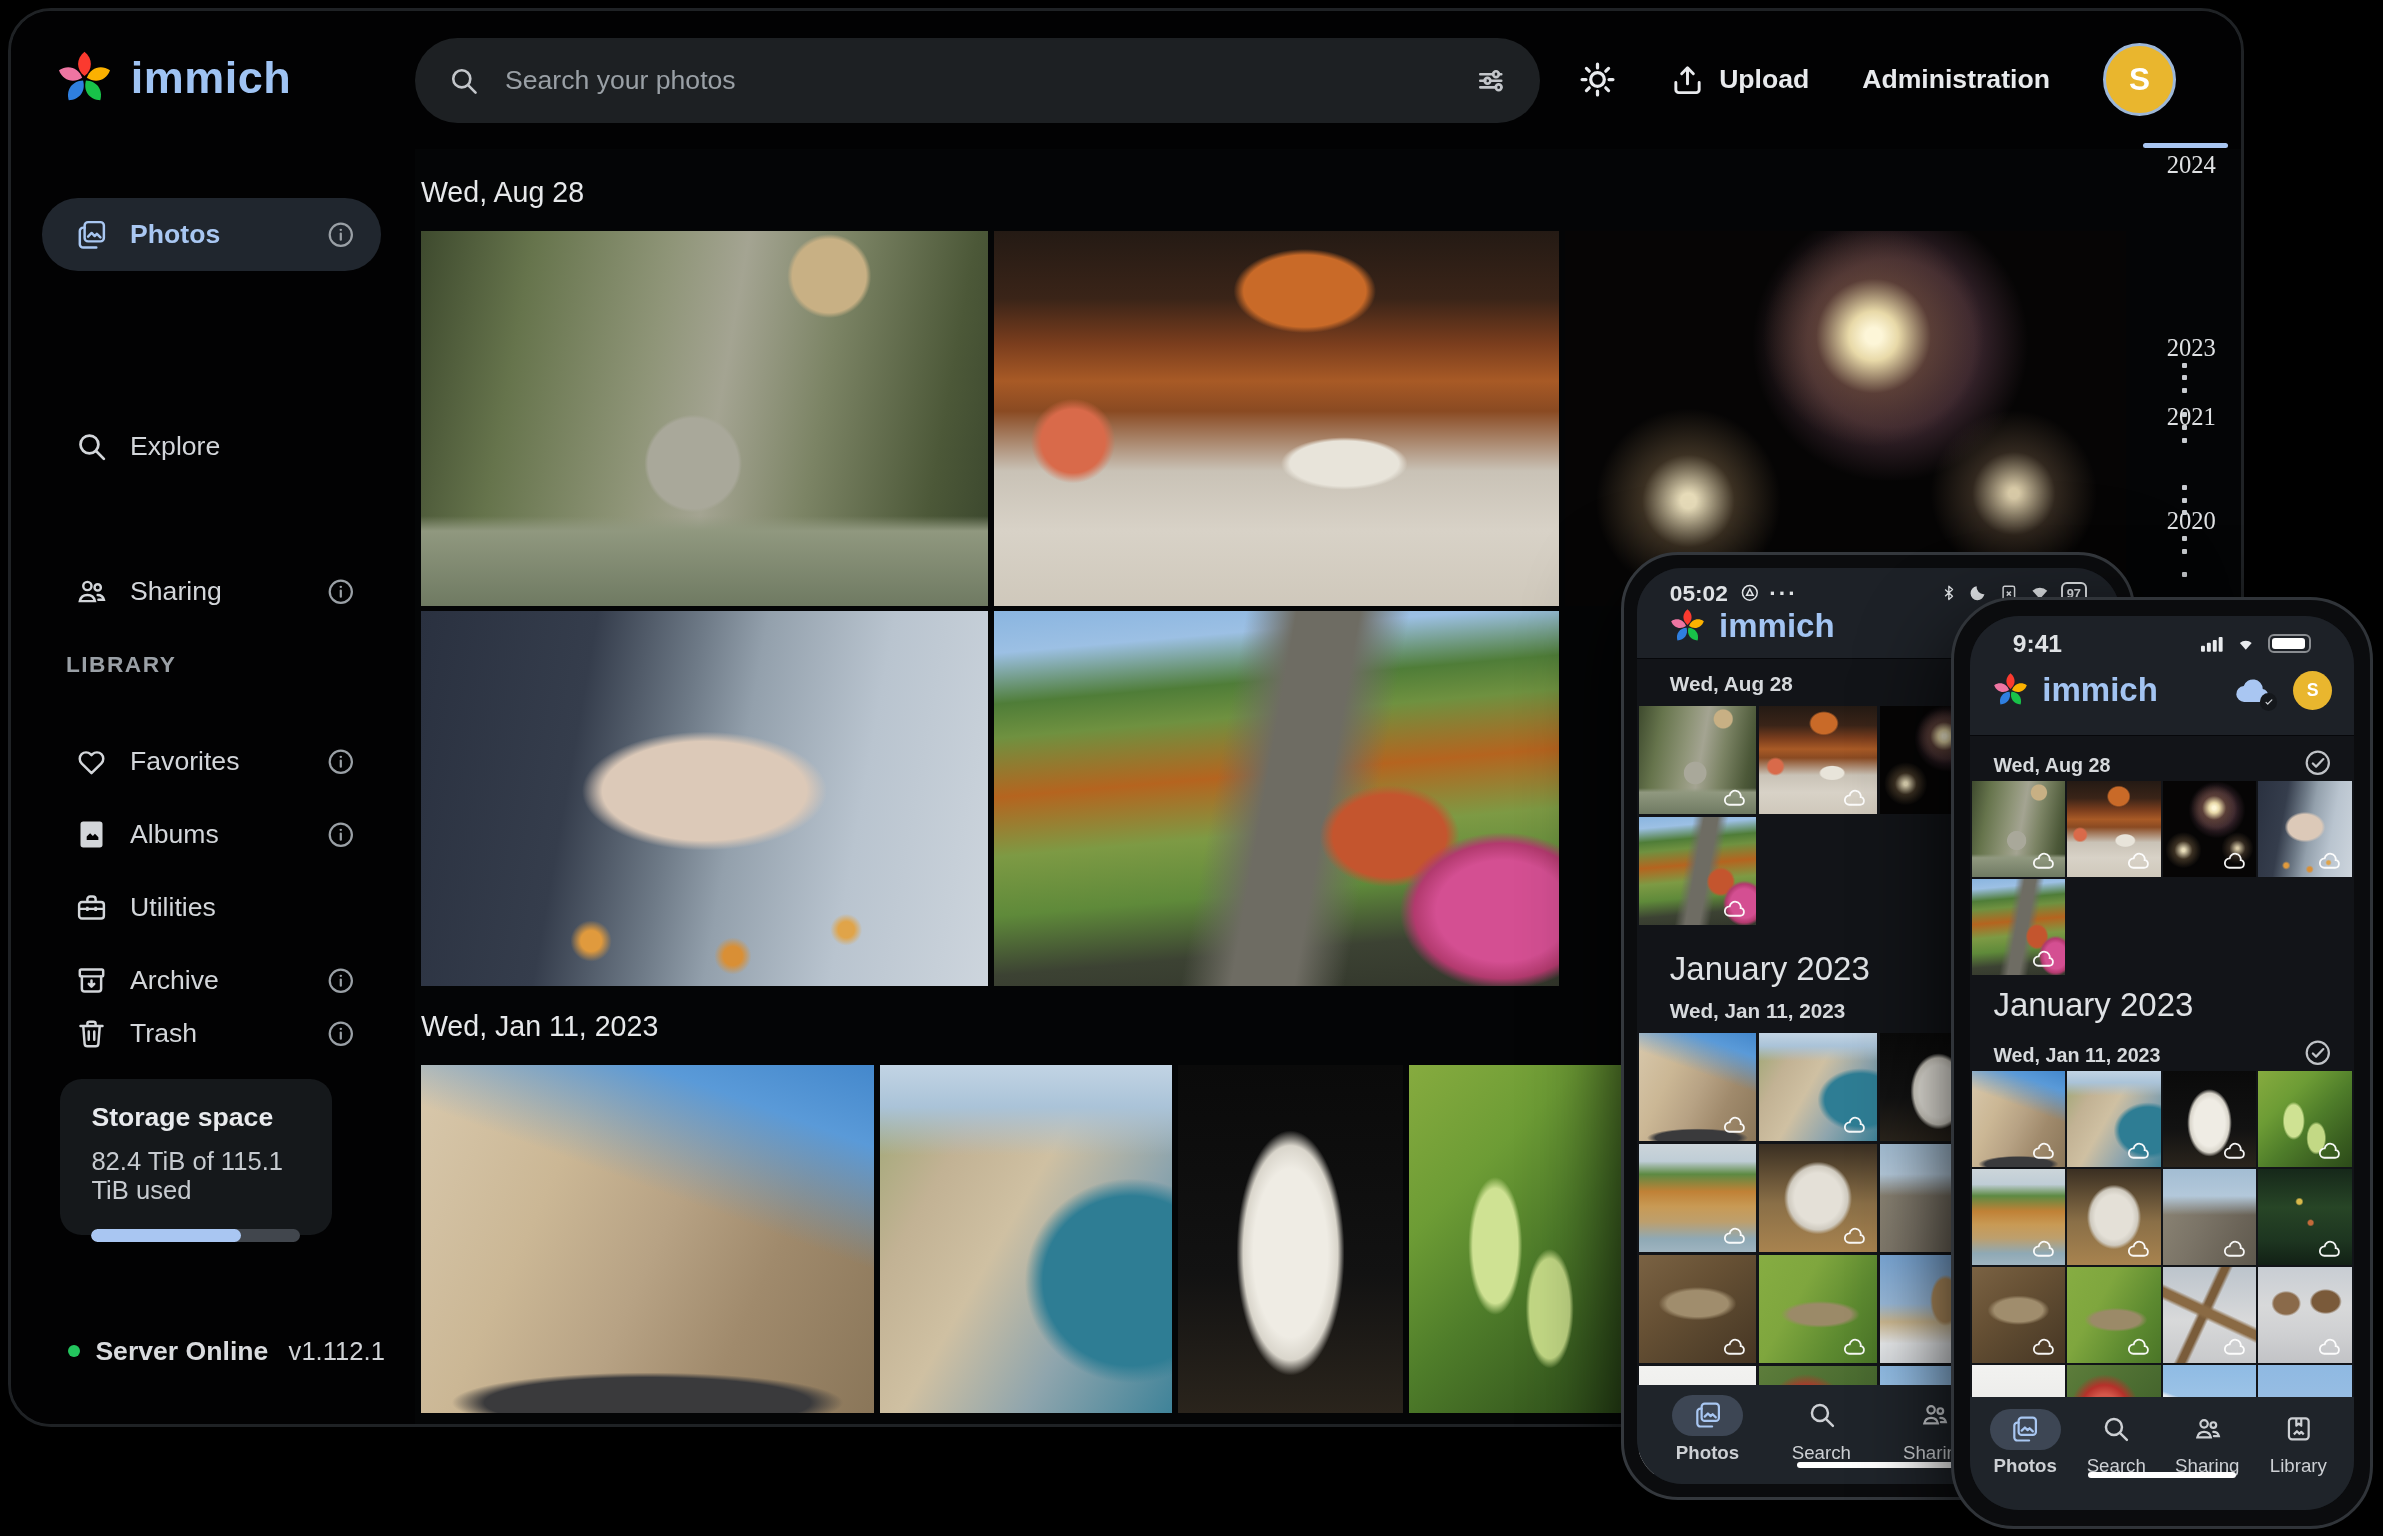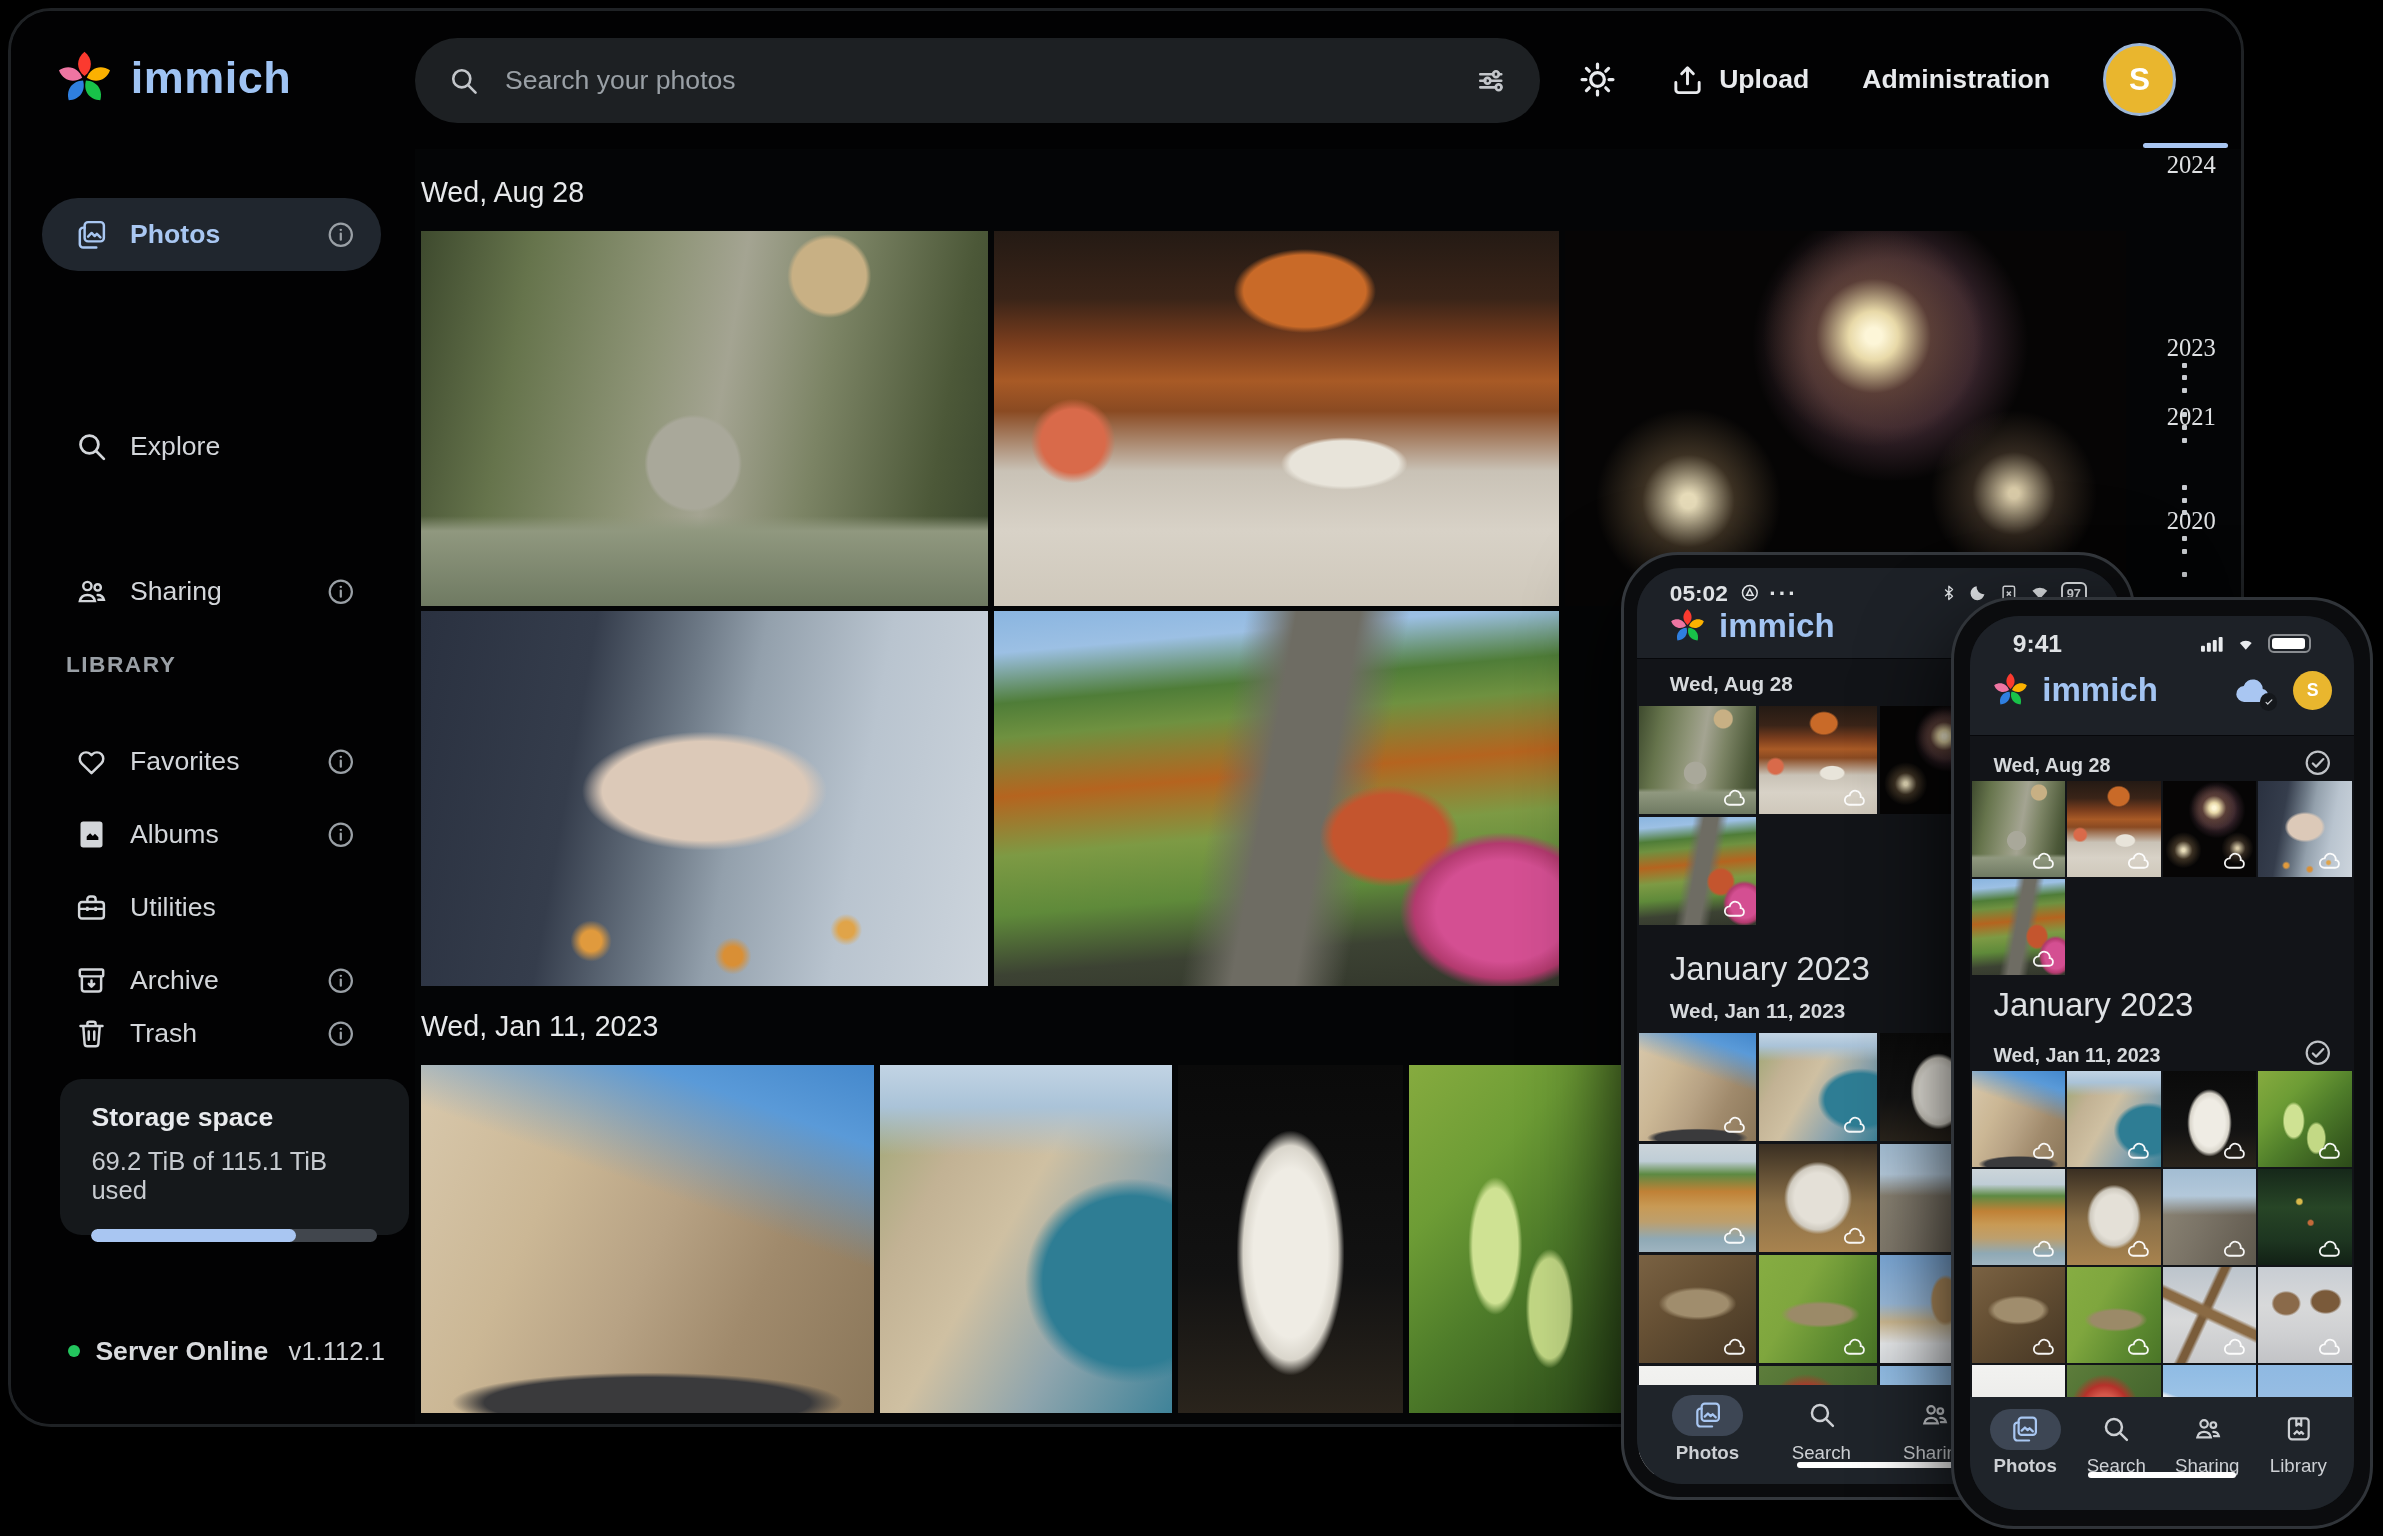--- a/index.html
+++ b/index.html
@@ -32,21 +32,21 @@
   .sidebar { position:absolute; left:0; top:138px; width:404px; bottom:0; background:#020203; }
   .side-item { position:absolute; left:31.5px; width:339px; height:73px; display:flex; align-items:center;
     color:#d3d6da; cursor:pointer; border-radius:36px; }
   .side-item .s-icon { width:33px; height:33px; margin-left:33px; flex:0 0 auto; }
   .side-item .s-label { margin-left:21.7px; font-size:26.6px; font-weight:400; flex:1; }
   .side-item .s-info { width:29.6px; height:29.6px; margin-right:25.6px; color:#9aa0a6; }
   .side-item.active { background:#20262e; color:#a9c7f2; }
   .side-item.active .s-label { font-weight:700; }
   .section-label { position:absolute; left:55px; font-size:22.7px; font-weight:700; color:#9aa0a6; letter-spacing:1.5px; }
 
-  .storage-card { position:absolute; left:49px; top:1068px; width:349px; height:156px; background:#15181b;
+  .storage-card { position:absolute; left:49px; top:1068px; width:272px; height:156px; background:#15181b;
     border-radius:21.7px; padding:23.6px 31.5px; }
   .storage-title { font-size:26.6px; font-weight:700; color:#e8eaed; }
   .storage-usage { font-size:25.6px; color:#c7cbd0; margin-top:13.8px; }
   .storage-track { margin-top:23.6px; width:100%; height:12.8px; border-radius:6.9px; background:#41464d; overflow:hidden; }
   .storage-fill { height:100%; border-radius:6.9px; background:#a9c6f2; }
   .buy-btn { position:absolute; left:49px; top:1243px; width:325px; height:61px; background:#121518;
     border:2px solid #2a2f35; border-radius:23.6px; display:flex; align-items:center; cursor:pointer; }
   .buy-btn .flower { width:35px; height:35px; margin-left:21.7px; }
   .buy-btn .buy-label { margin-left:17.7px; font-size:27.6px; font-weight:700; color:#cbdaf0; flex:1; }
   .buy-btn .s-info { width:29.6px; height:29.6px; margin-right:21.7px; color:#9aa0a6; }
@@ -292,21 +292,21 @@
       <span class="s-label">Trash</span>
       <svg class="s-info" viewBox="0 0 24 24" fill="none" stroke="currentColor" stroke-width="1.8">
         <circle cx="12" cy="12" r="9"></circle>
           <path d="M12 11v5" stroke-linecap="round"></path>
           <circle cx="12" cy="8" r="1" fill="currentColor" stroke="none"></circle>
       </svg>
     </div>
 
     <div class="storage-card" style="top:930px">
       <div class="storage-title">Storage space</div>
-      <div class="storage-usage">69.2 TiB of 115.1 TiB used</div>
+      <div class="storage-usage">82.4 TiB of 115.1 TiB used</div>
       <div class="storage-track">
         <div class="storage-fill" id="storage-fill" style="width: 71.6%;"></div>
       </div>
     </div>
 
 
     <div class="server-row" style="top:1186px">
       <span class="server-dot" id="server-dot" style="background: rgb(35, 197, 94);"></span>
       <span class="server-label">Server Online</span>
       <span class="server-version">v1.112.1</span>

